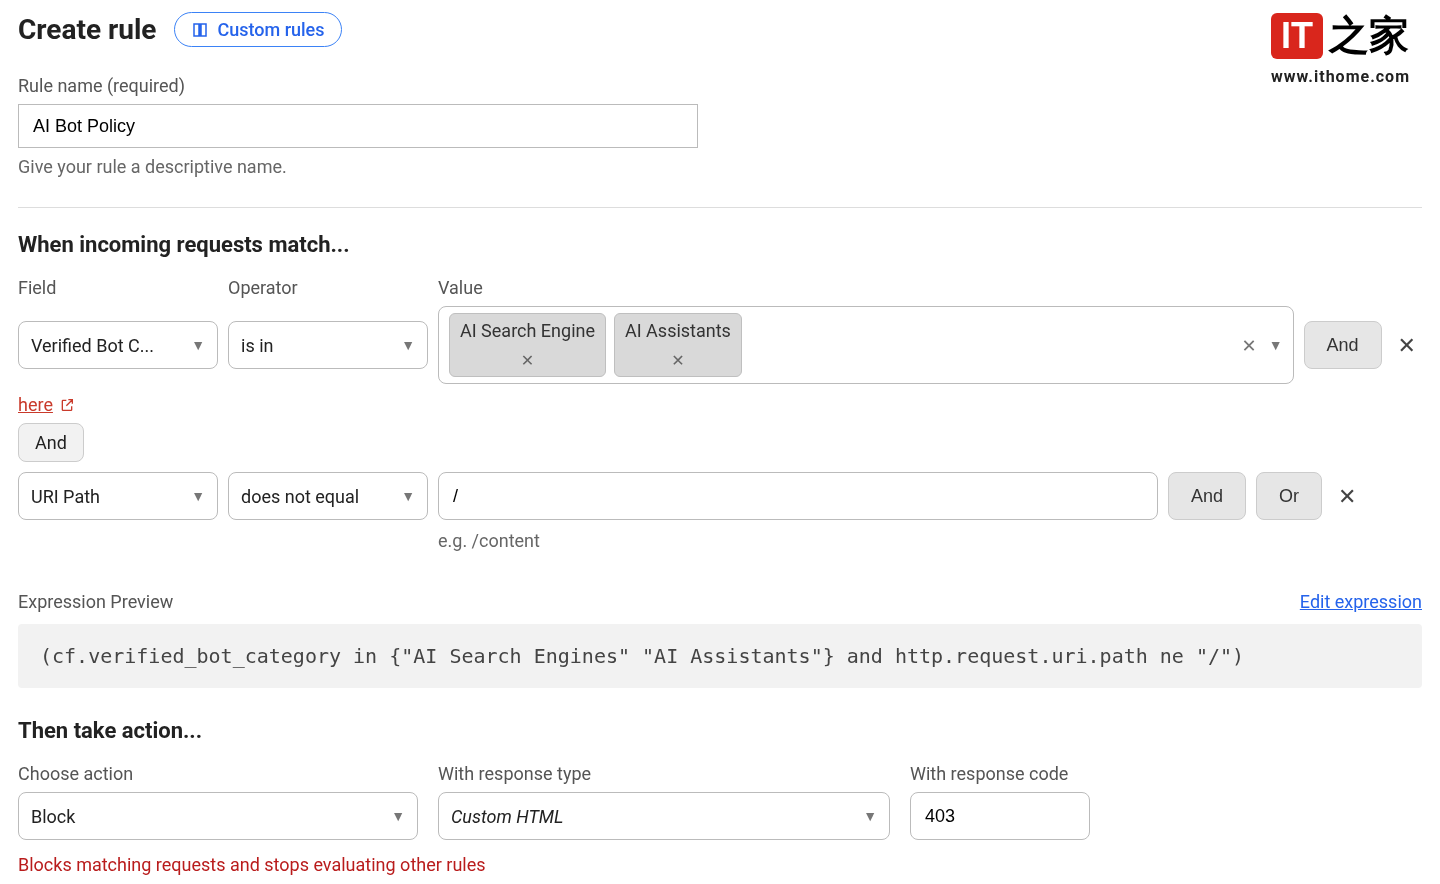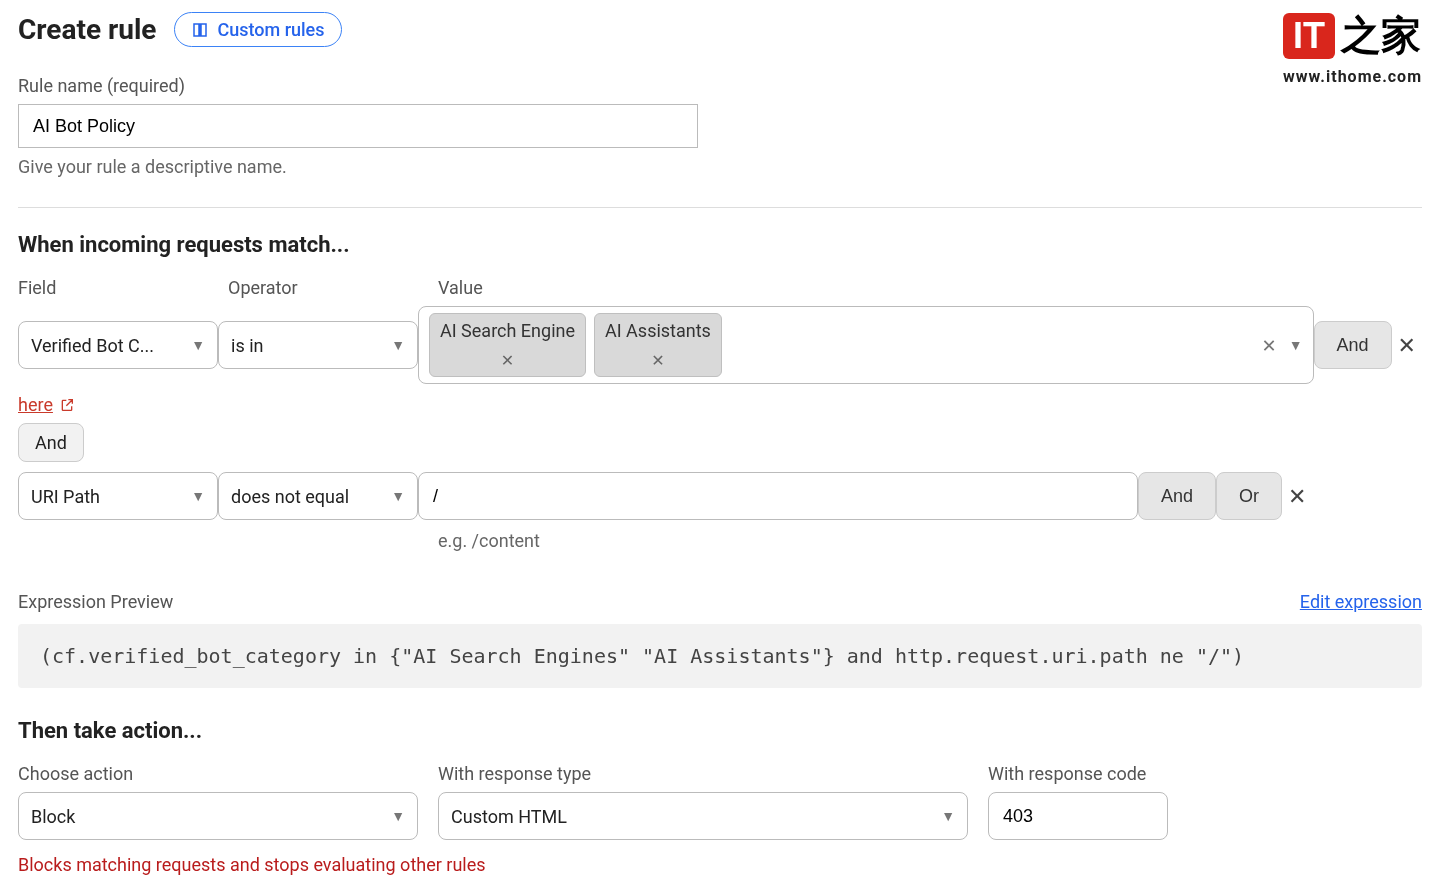--- a/index.html
+++ b/index.html
@@ -25,21 +25,21 @@
     width:680px; height:44px; border:1px solid #bbb; border-radius:0;
     padding:0 14px; font-size:18px; background:#fff;
   }
   .hint { color:#666; font-size:18px; margin-top:8px; }
   hr.sep { border:none; border-top:1px solid #ddd; margin:30px 0 24px; }
   .section-title { font-size:22px; font-weight:700; margin-bottom:20px; }
   .col-headers { display:flex; gap:10px; margin-bottom:8px; }
   .col-field { width:200px; color:#555; }
   .col-op { width:200px; color:#555; }
   .col-val { flex:1; color:#555; }
-  .rule-row { display:flex; align-items:center; margin-bottom:10px; }
+  .rule-row { display:flex; align-items:center; gap:10px; margin-bottom:10px; }
   .select-box {
     height:48px; border:1px solid #bbb; border-radius:8px; background:#fff;
     display:flex; align-items:center; justify-content:space-between;
     padding:0 12px; cursor:pointer; font-size:18px;
   }
   .select-box.w-field { width:200px; }
   .select-box.w-op { width:200px; }
   .caret { color:#777; font-size:14px; }
   .ellipsis { white-space:nowrap; overflow:hidden; text-overflow:ellipsis; max-width:150px; }
   .multi-value {
@@ -76,25 +76,25 @@
   .expr-label { color:#555; font-size:18px; }
   .edit-link { color:#2563eb; text-decoration:underline; font-size:18px; cursor:pointer; }
   .expr-box {
     background:#f2f2f2; border-radius:4px; padding:20px 22px;
     font-family: ui-monospace, Menlo, Consolas, monospace; font-size:20px; color:#444;
     white-space:pre-wrap;
   }
   .action-row { display:flex; gap:20px; margin-top:12px; }
   .action-col { display:flex; flex-direction:column; }
   .select-wide { width:400px; }
-  .select-med { width:530px; }
+  .select-med { width:452px;font-style:italic; }
   .code-input { width:180px; height:48px; border:1px solid #bbb; border-radius:8px; padding:0 14px; font-size:18px; }
   .action-hint { color:#b91c1c; font-size:18px; margin-top:14px; }
   .watermark {
-    position:absolute; top:8px; right:18px; text-align:right;
+    position:absolute; top:8px; right:30px; text-align:right;
   }
   .watermark .logo-row { display:flex; align-items:center; gap:6px; }
   .watermark .it-box {
     background:#d9261c; color:#fff; font-weight:800; font-size:36px;
     padding:2px 10px; border-radius:6px; font-family:Arial, sans-serif;
   }
   .watermark .zh { font-size:40px; font-weight:900; font-family:"KaiTi","STKaiti",serif; color:#000; }
   .watermark .url { font-size:16px; font-weight:700; letter-spacing:1px; margin-top:4px; }
   .icon-svg { width:18px; height:18px; }
 </style>

